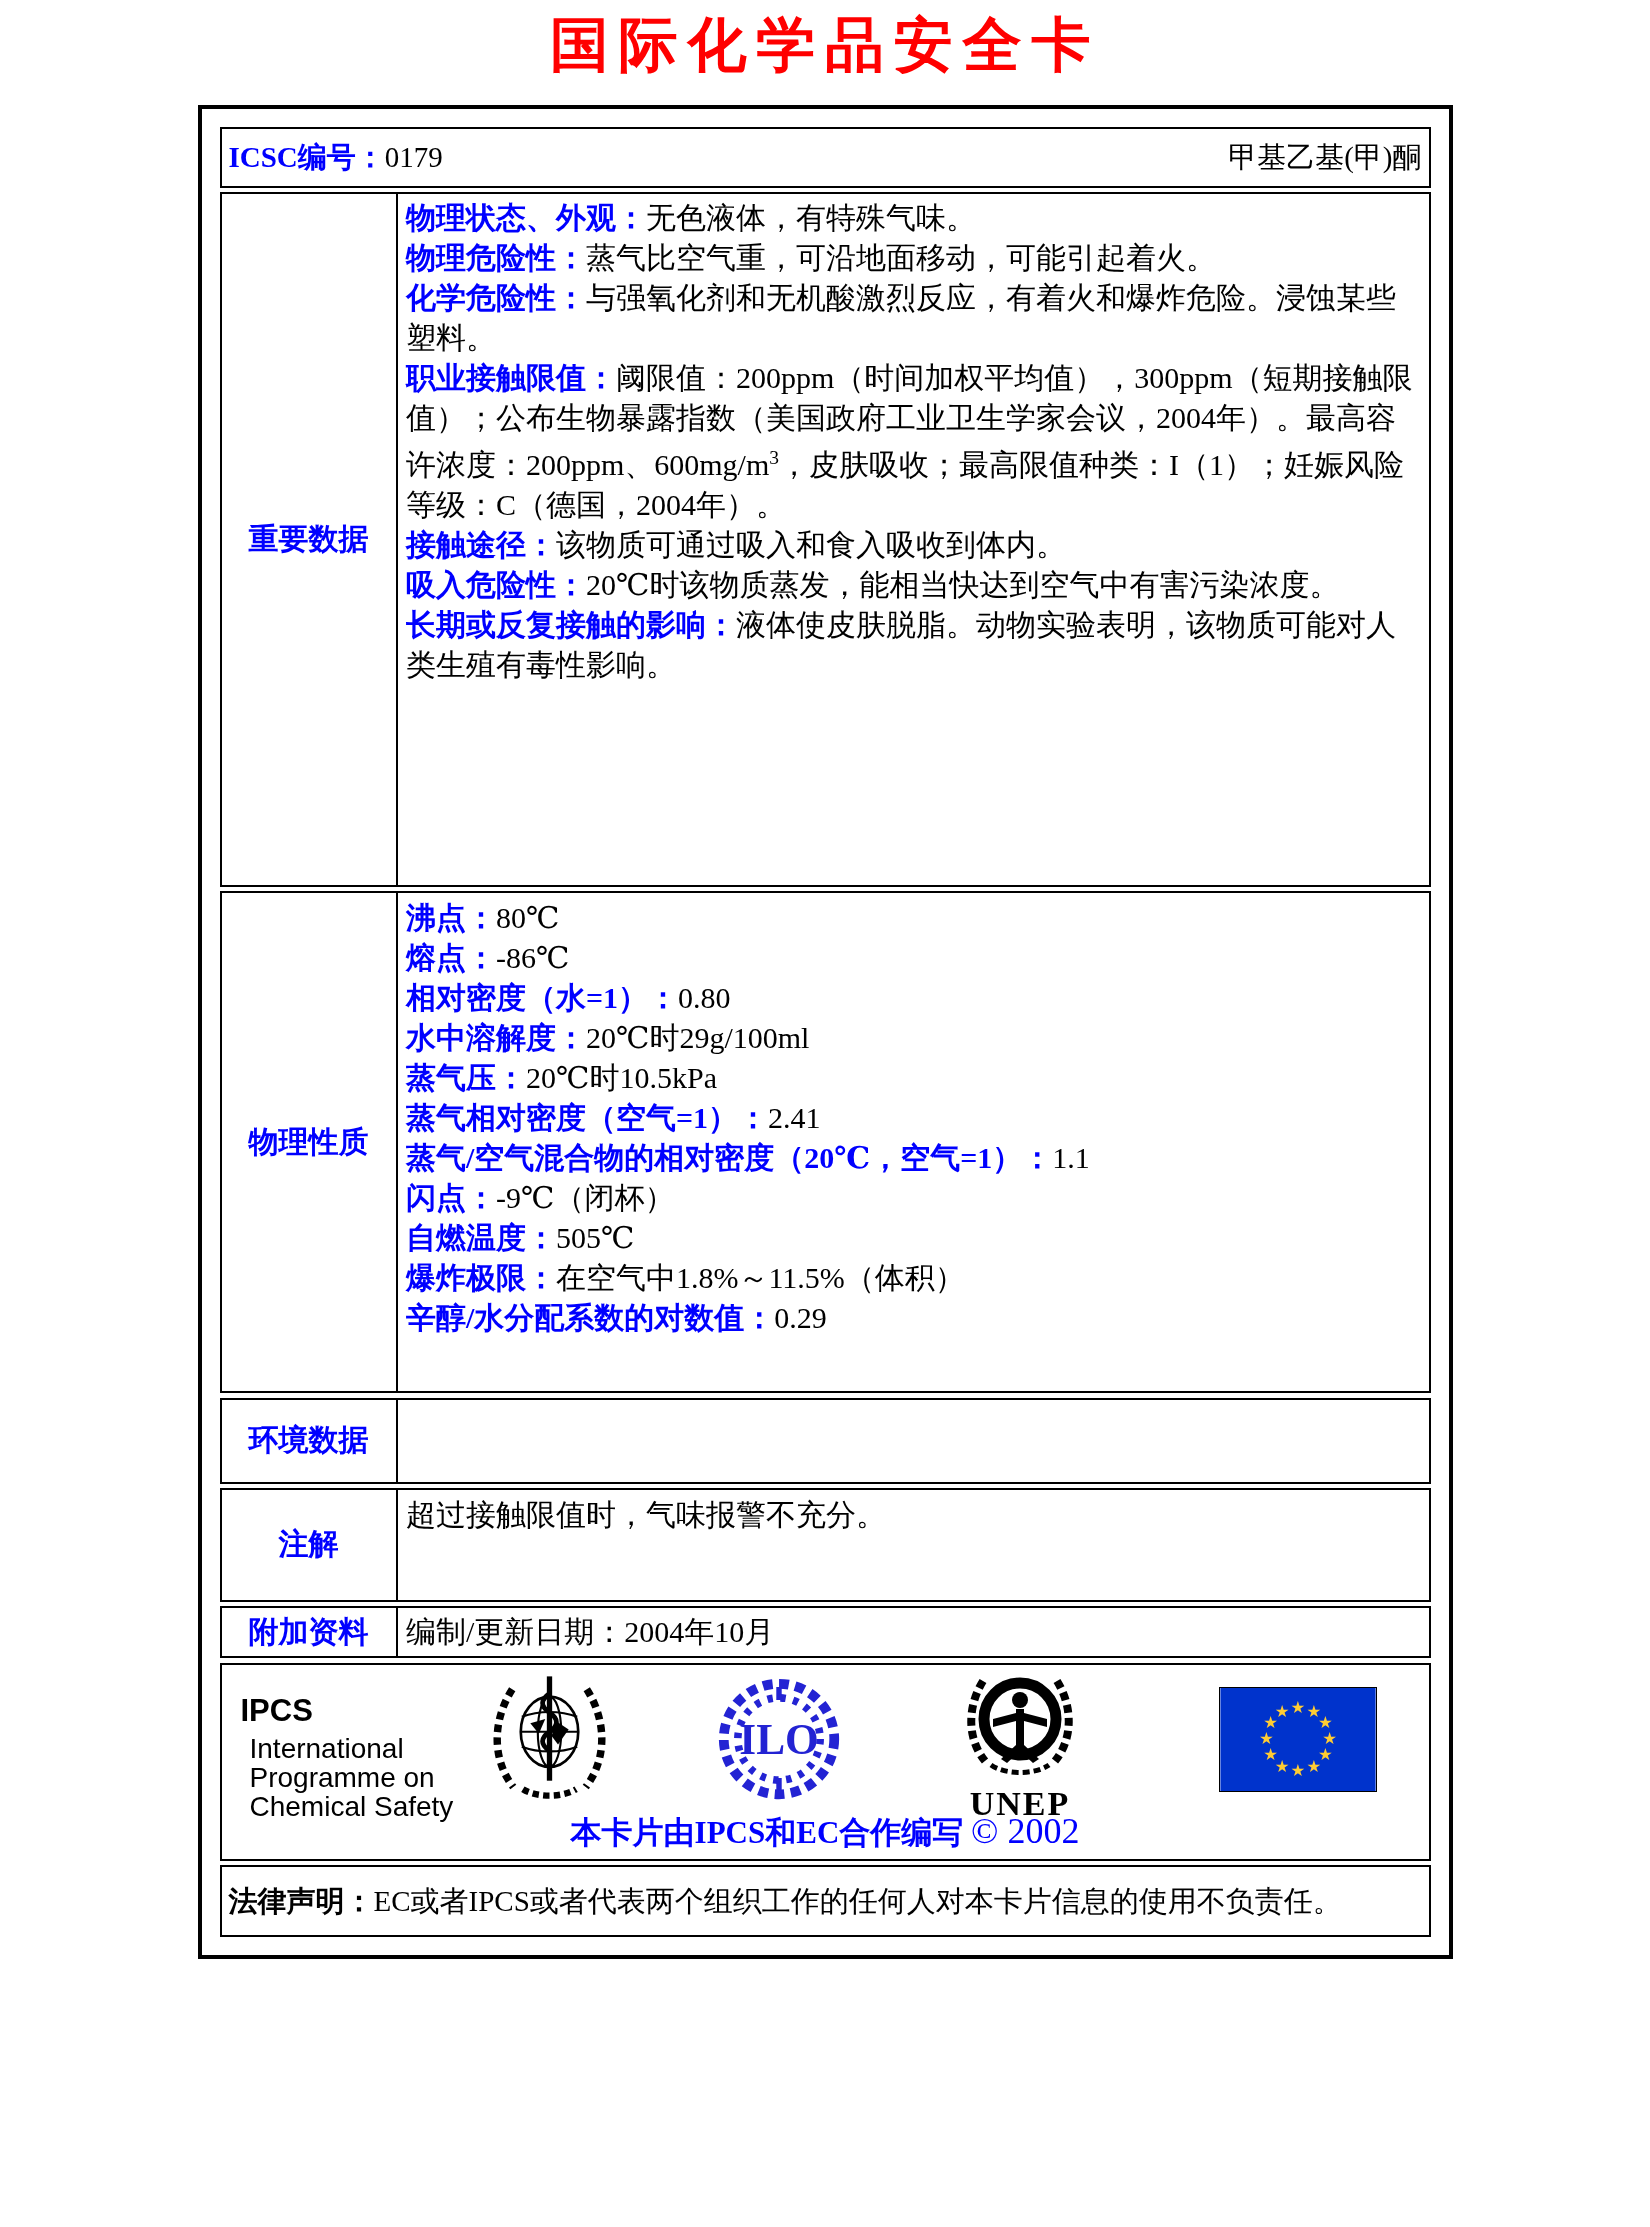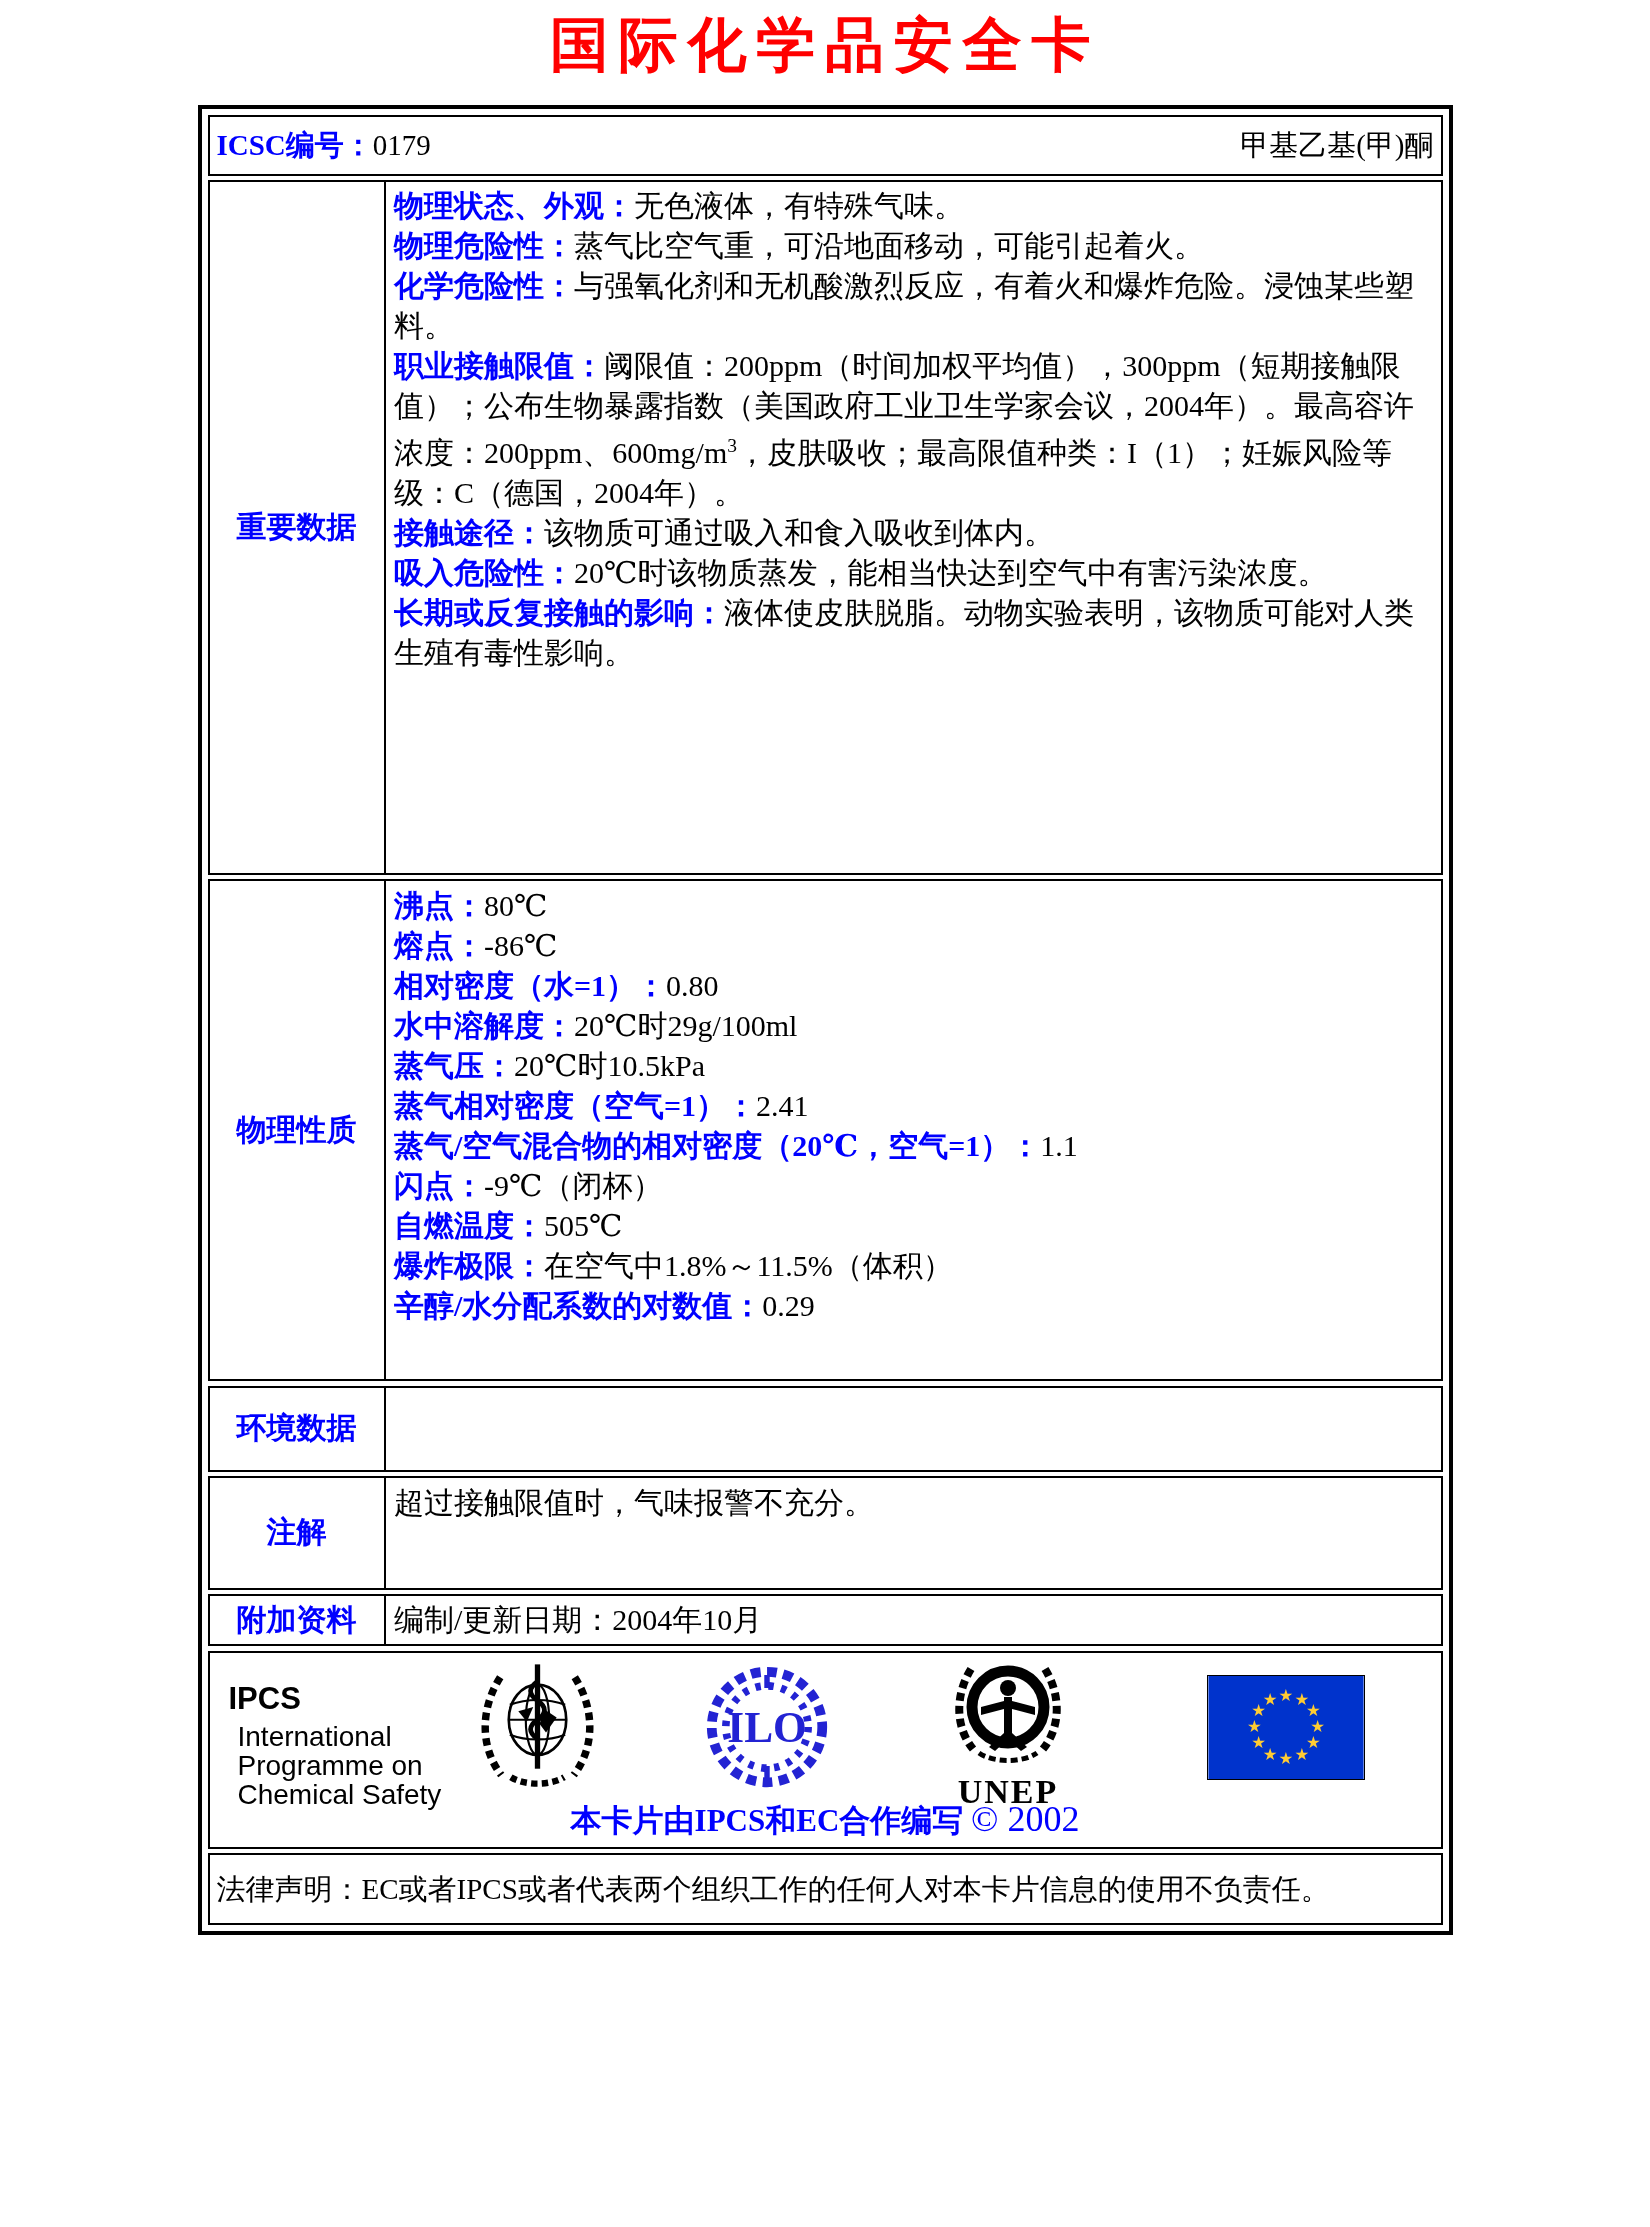--- a/index.html
+++ b/index.html
@@ -12,21 +12,21 @@
   .page-title {
     height:105px; padding-top:6px;
     text-align:center;
     color:#ff0000; font-weight:bold;
     font-size:59px; letter-spacing:9.8px;
     font-family:"DejaVu Serif","Liberation Serif",serif;
   }
   .card {
     width:1255px; margin:0 auto;
     border:4.2px solid #000;
-    padding:6px;
+    padding:18px;
     background:#fff;
   }
   .sec {
     border:2.1px solid #000;
     margin-bottom:4.2px;
     display:flex;
     align-items:stretch;
   }
   .sec:last-child { margin-bottom:0; }
   .lab {
@@ -77,21 +77,21 @@
     position:absolute; left:0; right:0; bottom:4.2px;
     text-align:center; color:#0000ff; font-size:31px;
     font-family:"Liberation Serif","DejaVu Serif",serif;
   }
   .credit-bold { font-weight:bold; }
   .credit-cop { font-size:36px; font-weight:normal; }
 
   
   .sec-legal { min-height:70px; }
   .sec-legal .con { padding:14px 7px; font-size:29px; }
-  .legal-label { font-weight:normal;text-align:right; }
+  .legal-label { font-weight:bold;text-align:right; }
 </style>
 </head>
 <body>
 
 <div class="page-title">国际化学品安全卡</div>
 
 <div class="card">
 
   <div class="sec sec-header">
     <div class="header-row">

